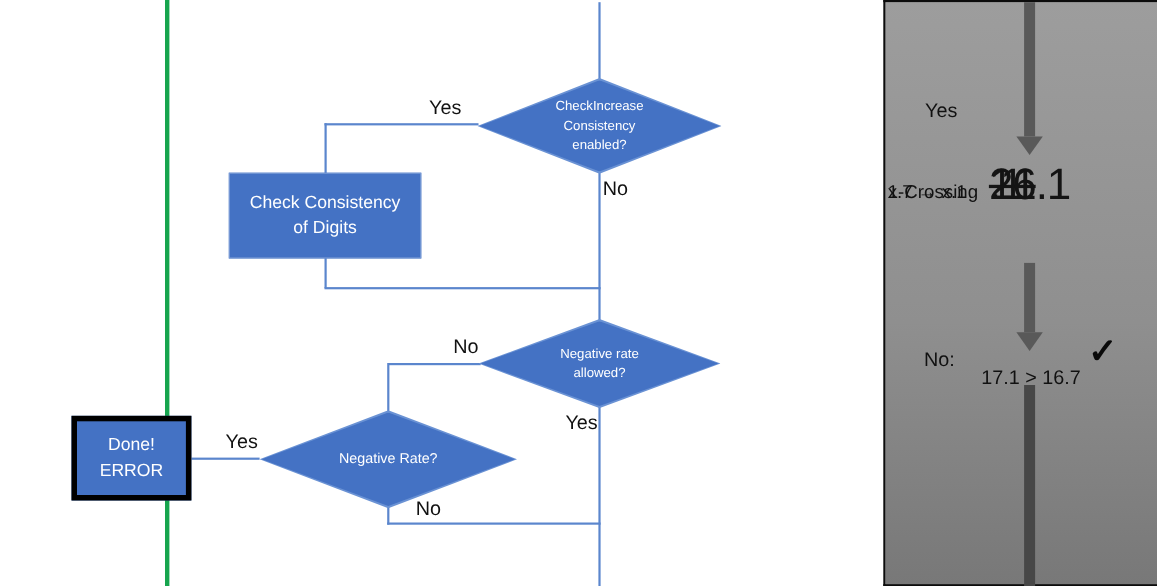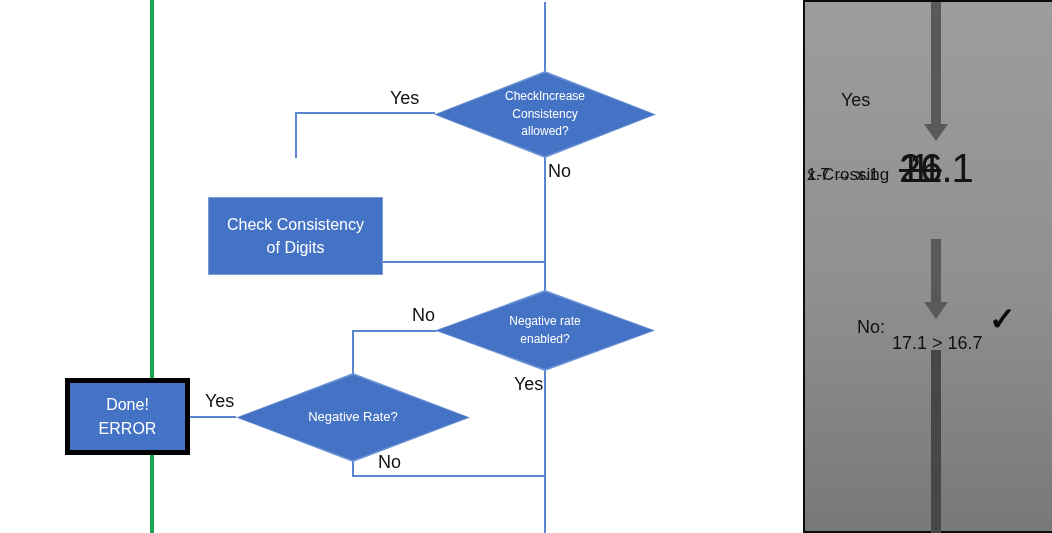--- a/index.html
+++ b/index.html
@@ -71,36 +71,36 @@
   <div class="line" style="left:295px; top:261px; width:251px; height:2px;"></div>
   <div class="line" style="left:353px; top:330px; width:84px; height:2px;"></div>
   <div class="line" style="left:352px; top:330px; width:2px;  height:44px;"></div>
   <div class="line" style="left:174px; top:416px; width:62px; height:2px;"></div>
   <div class="line" style="left:352px; top:460px; width:2px;  height:17px;"></div>
   <div class="line" style="left:352px; top:475px; width:194px; height:2px;"></div>
 
   <div class="diamond" style="left:434px; top:71px; width:222px; height:87px;">
     <span class="dtext">CheckIncrease
 Consistency
-allowed?</span>
+enabled?</span>
   </div>
 
   <div class="diamond" style="left:435px; top:290px; width:220px; height:81px;">
     <span class="dtext">Negative rate
-enabled?</span>
+allowed?</span>
   </div>
 
   <div class="diamond d3" style="left:236px; top:373px; width:234px; height:89px;">
     <span class="dtext">Negative Rate?</span>
   </div>
 
-  <div class="process" style="left:208px; top:157px; width:175px; height:78px;margin-top:40px;">Check Consistency
+  <div class="process" style="left:208px; top:157px; width:175px; height:78px;">Check Consistency
 of Digits</div>
 
-  <div class="done-box" style="left:65px; top:378px; width:125px; height:77px;">Done!
+  <div class="done-box" style="left:65px; top:378px; width:109px; height:77px;">Done!
 ERROR</div>
 
   <div class="flow-label" style="left:390px; top:88px;">Yes</div>
   <div class="flow-label" style="left:548px; top:161px;">No</div>
   <div class="flow-label" style="left:412px; top:305px;">No</div>
   <div class="flow-label" style="left:514px; top:374px;">Yes</div>
   <div class="flow-label" style="left:205px; top:391px;">Yes</div>
   <div class="flow-label" style="left:378px; top:452px;">No</div>
 
   <div class="panel">
@@ -119,20 +119,20 @@
       <div>
           <span class="struck">16</span>
           <span>.1</span>
         </div>
       <div>21.1</div>
     </div>
 
     <div class="arrow-shaft" style="top:237px; height:63px;"></div>
     <div class="arrow-head" style="top:300px;"></div>
 
-    <div class="panel-label" style="left:52px; top:315px;">No:</div>
+    <div class="panel-label" style="left:35px; top:315px;">No:</div>
     <div class="panel-label" style="left:87px; top:331px;">17.1 &gt; 16.7</div>
     <div class="check">✓</div>
 
     <div class="tail-bar"></div>
   </div>
 
 </div>
 
 </body></html>

